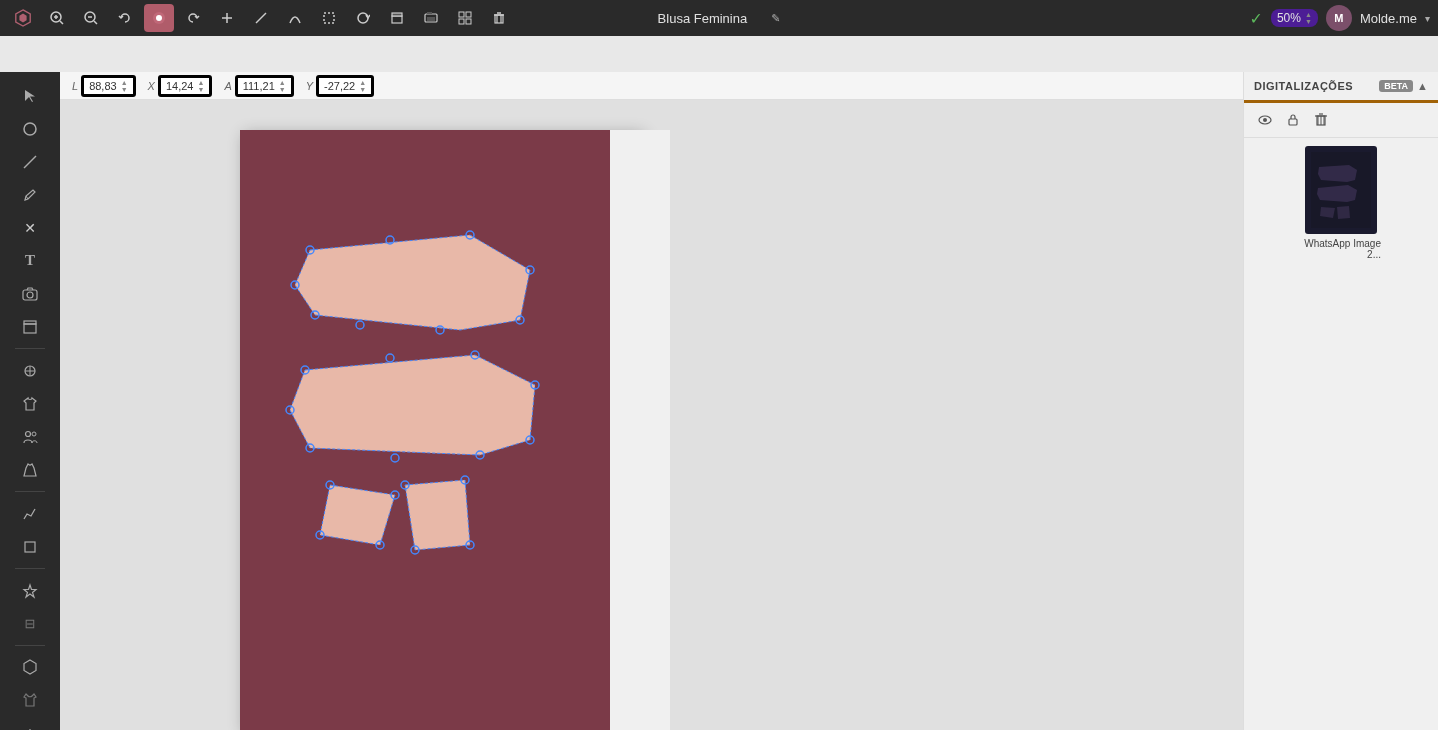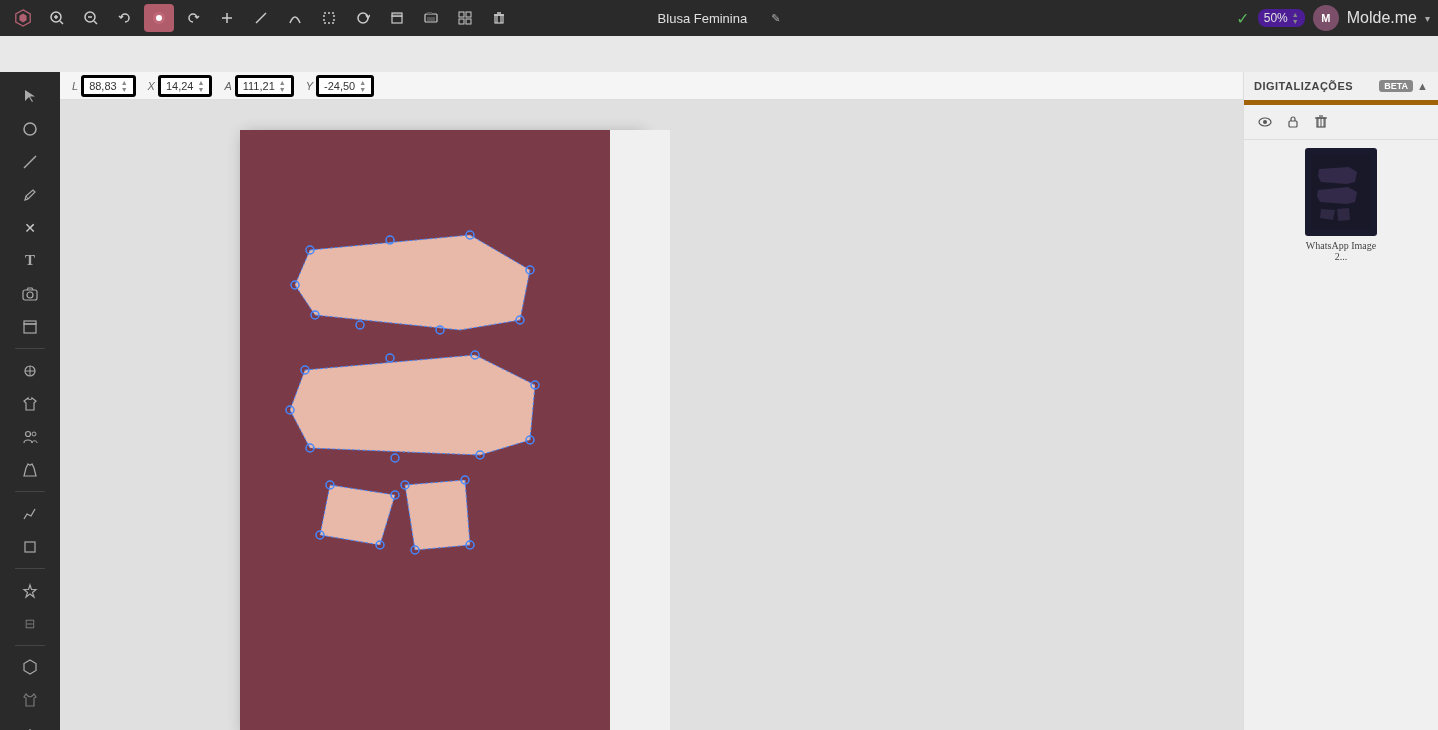--- a/index.html
+++ b/index.html
@@ -53,21 +53,21 @@
     .zoom-value { color: #e0e0e0; font-size: 12px; }
     .check-icon { color: #5cb85c; font-size: 16px; }
     .user-avatar {
       width: 26px; height: 26px;
       border-radius: 50%;
       background: #7b4f6a;
       display: flex; align-items: center; justify-content: center;
       color: white; font-size: 11px; font-weight: bold;
       cursor: pointer;
     }
-    .user-name { color: #e0e0e0; font-size: 16px; cursor: pointer; }
+    .user-name { color: #e0e0e0; font-size: 13px; cursor: pointer; }
     .user-arrow { color: #aaa; font-size: 10px; }
 
     
     .main-layout {
       display: flex;
       flex: 1;
       margin-top: 36px;
       height: calc(730px - 36px);
     }
 
@@ -130,21 +130,21 @@
       border-left: 1px solid #ddd;
       flex-shrink: 0;
       display: flex;
       flex-direction: column;
     }
     .panel-header {
       display: flex;
       align-items: center;
       justify-content: space-between;
       padding: 8px 10px;
-      border-bottom: 5px solid #a16207;
+      border-bottom: 3px solid #a16207;
     }
     .panel-title {
       font-size: 11px;
       font-weight: 700;
       color: #444;
       letter-spacing: 0.5px;
     }
     .beta-badge {
       background: #888;
       color: white;
@@ -184,24 +184,23 @@
       width: 72px; height: 88px;
       background: #1a1a2e;
       border-radius: 3px;
       display: flex; align-items: center; justify-content: center;
       position: relative;
       overflow: hidden;
     }
     .digit-label {
       font-size: 10px;
       color: #444;
-      text-align: center;
+      text-align: right;
       max-width: 80px;
       word-break: break-word;
-      font-family: Liberation Serif, serif;
     }
 
     
     .top-bar {
       height: 28px;
       background: #f5f5f5;
       border-bottom: 1px solid #ddd;
       display: flex;
       align-items: center;
       padding: 0 12px;
@@ -486,21 +485,21 @@
           <span>111,21</span>
           <div class="tc-arrows">
             <span class="tc-arrow">▲</span>
             <span class="tc-arrow">▼</span>
           </div>
         </div>
       </div>
       <div class="top-coord">
         <span class="tc-label">Y</span>
         <div class="tc-val">
-          <span>-24,50</span>
+          <span>-27,22</span>
           <div class="tc-arrows">
             <span class="tc-arrow">▲</span>
             <span class="tc-arrow">▼</span>
           </div>
         </div>
       </div>
     </div>
 
     <div class="canvas-area">
 

